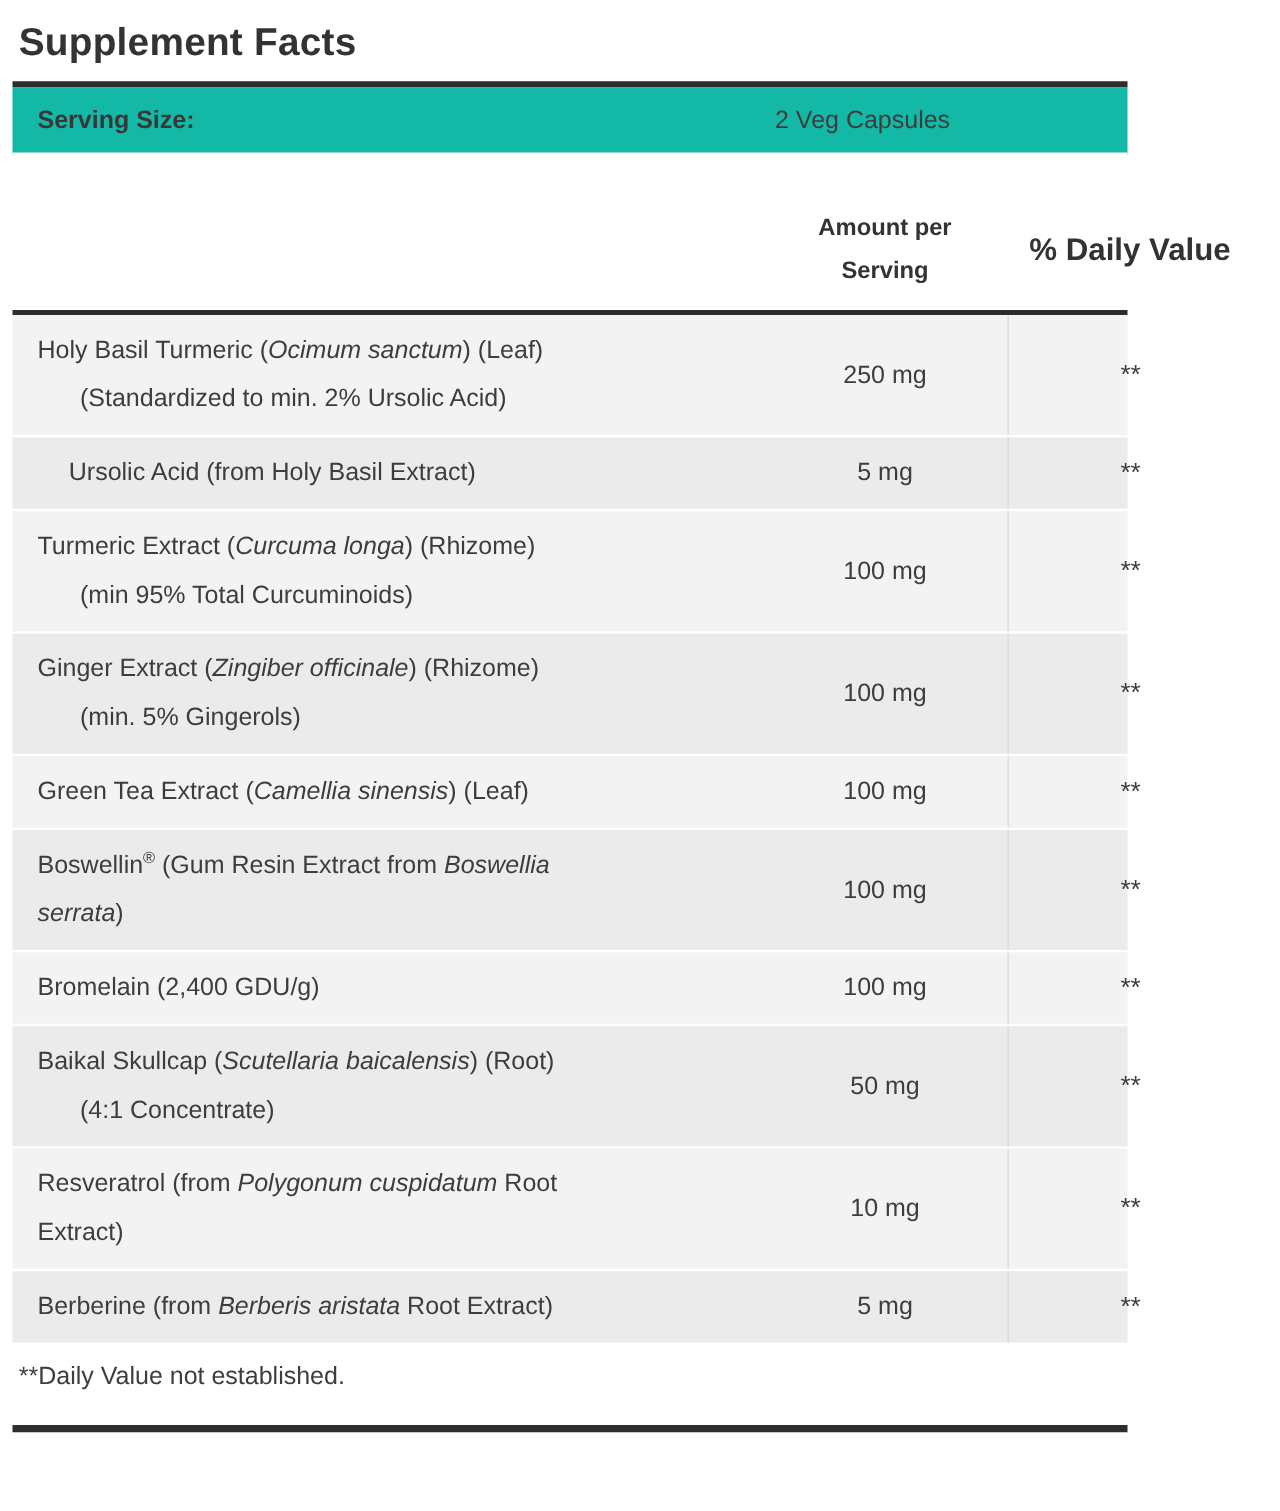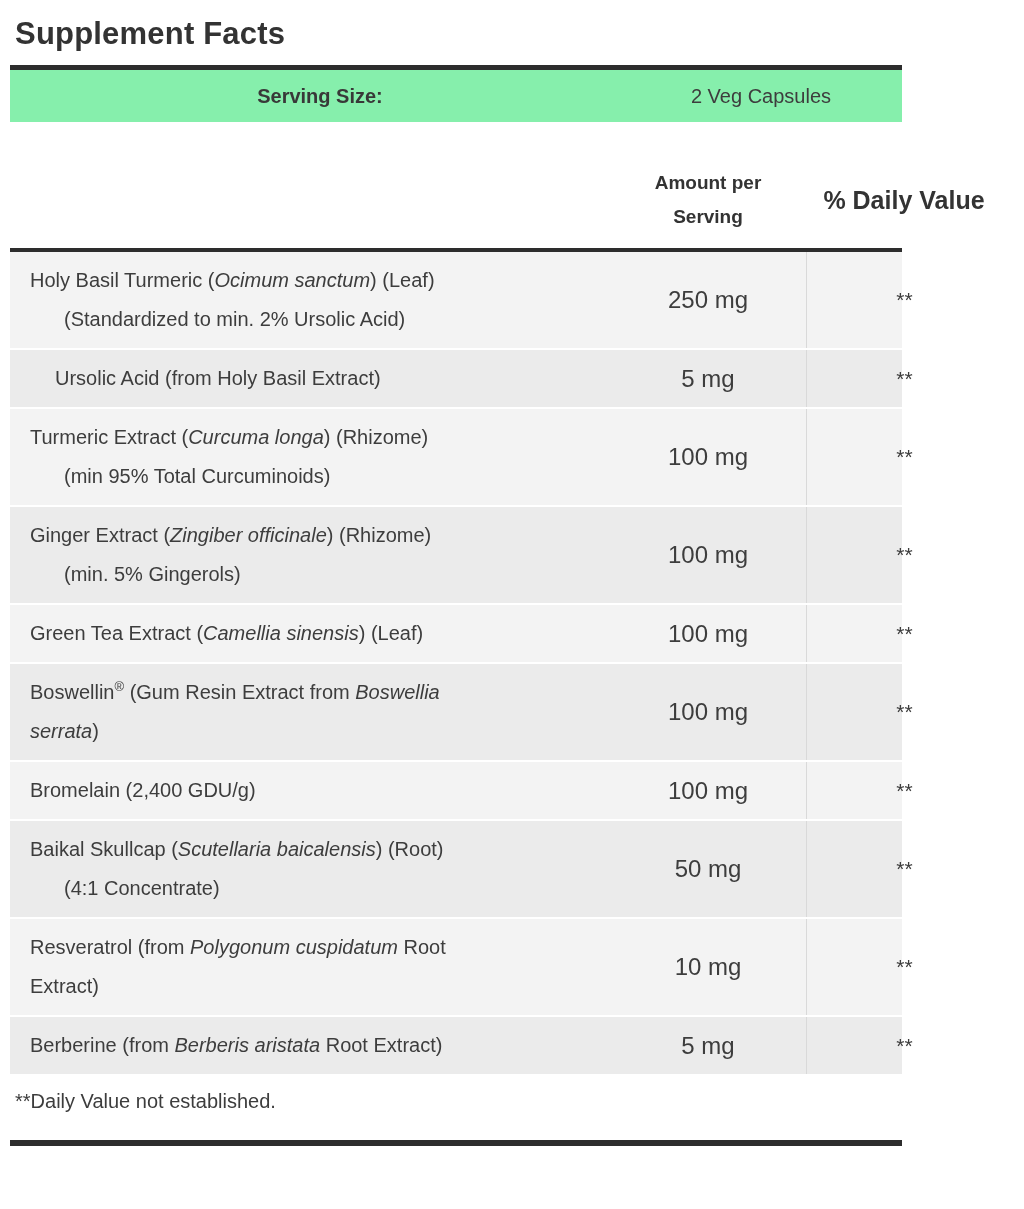--- a/index.html
+++ b/index.html
@@ -44,21 +44,21 @@
     font-weight: bold;
     color: #383838;
     padding-left: 20px;
   }
   .serving-row .serving-value {
     padding-left: 10px;
     color: #3d3d3d;
   }
   .bg-light { background: #f3f3f3; }
   .bg-dark  { background: #ebebeb; }
-  .serving-row.bg-light { background: #86efac; text-align: center; }
+  .serving-row.bg-light { background: #14b8a6; }
   .serving-row.bg-dark  { background: #eaeaea; }
 
   .spacer { height: 36px; }
 
   
   .col-headers {
     display: grid;
     grid-template-columns: 600px 196px 196px;
     align-items: center;
     padding: 6px 0 14px;
@@ -94,21 +94,21 @@
   .name i { font-style: italic; }
   .name sup {
     font-size: 13px;
     line-height: 0;
     vertical-align: 8px;
   }
   .amount-cell, .dv-cell {
     display: flex;
     align-items: center;
     justify-content: center;
-    font-size: 24px;
+    font-size: 20px;
     color: #3d3d3d;
   }
   .dv-cell {
     border-left: 1px solid #d9d9d9;
     font-size: 21px;
   }
 
   .footnote {
     font-size: 20px;
     color: #3d3d3d;

